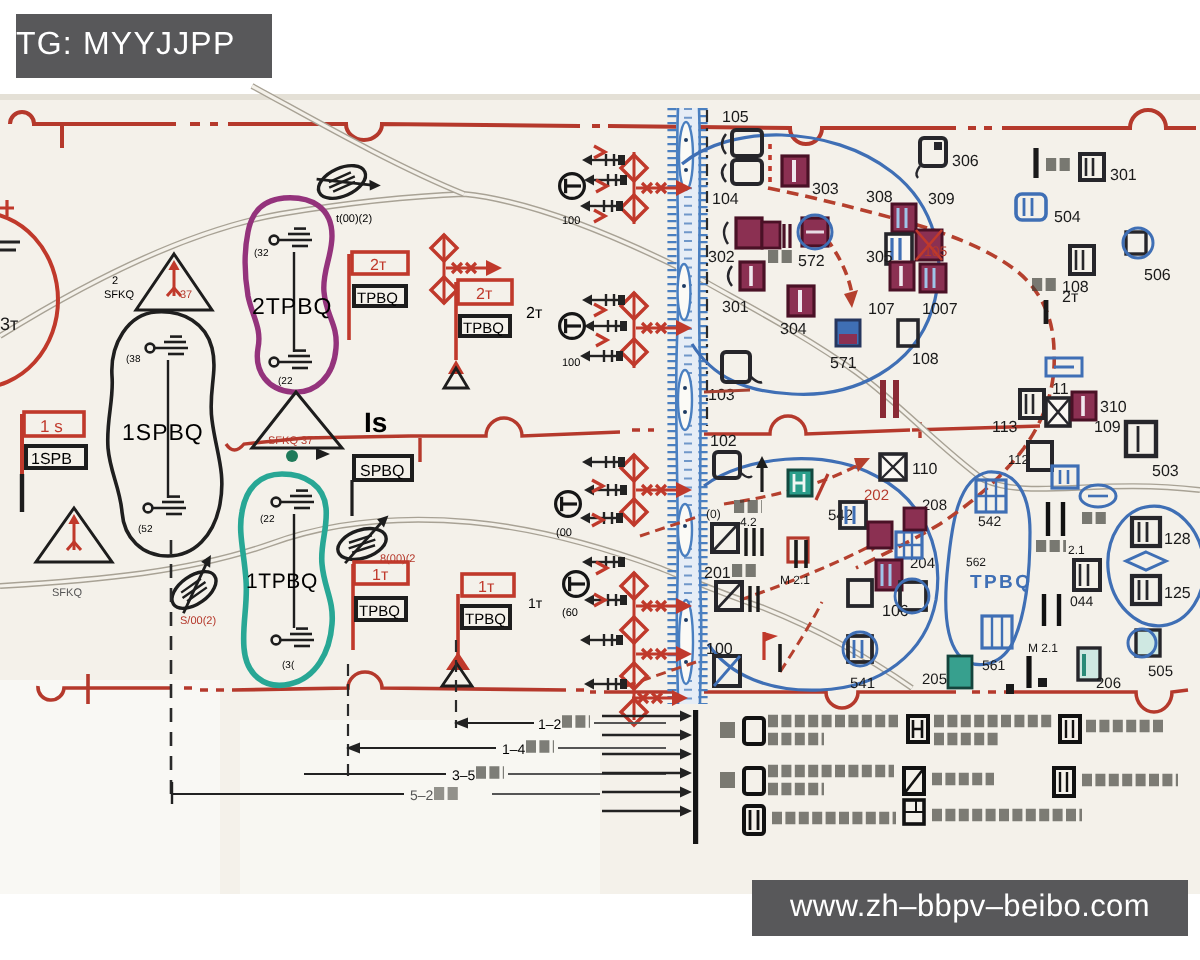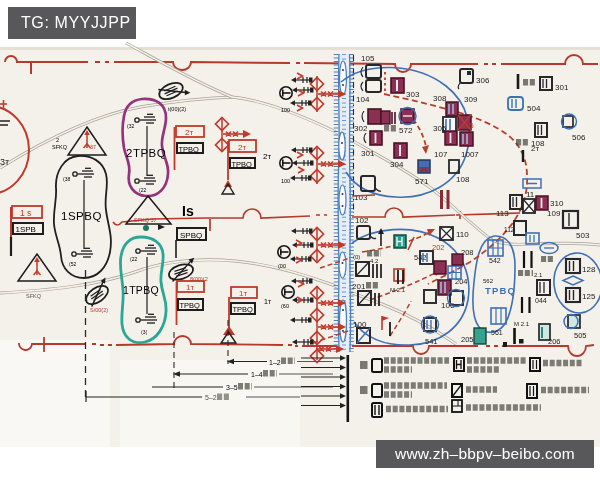--- a/index.html
+++ b/index.html
@@ -601,19 +601,19 @@
 <rect x="372" y="403" width="10" height="14" rx="1.5" fill="none" stroke="#111" stroke-width="2"></rect>
 <path d="M375,405 l0,10 M379,405 l0,10" stroke="#111" stroke-width="1.4"></path>
 <line x1="386" y1="409" x2="448" y2="409" stroke="#3f3f38" stroke-width="6.3" stroke-dasharray="5,1.7" opacity="0.66"></line>
 <rect x="452" y="400" width="10" height="12" fill="none" stroke="#111" stroke-width="1.8"></rect>
 <path d="M452,406 l10,0 M458,400 l0,6" fill="none" stroke="#111" stroke-width="1"></path>
 <line x1="466" y1="407.5" x2="541" y2="407.5" stroke="#3f3f38" stroke-width="6.3" stroke-dasharray="5,1.7" opacity="0.66"></line>
 </g>
 </svg>
 
 <div class="bar" style="left:8px;top:7px;width:128px;height:32px;">
-  <div style="font-size:16px;line-height:32px;padding-left:13px;letter-spacing:0.6px;white-space:nowrap;">TG: MYYJJPP</div>
+  <div style="font-size:16px;line-height:32px;letter-spacing:0.6px;white-space:nowrap;">TG: MYYJJPP</div>
 </div>
 
 <div class="bar" style="left:376px;top:440px;width:218px;height:28px;text-align:center;">
   <div style="font-size:15.5px;line-height:28px;letter-spacing:0.2px;white-space:nowrap;">www.zh–bbpv–beibo.com</div>
 </div>
 </div>
 
 </body></html>

